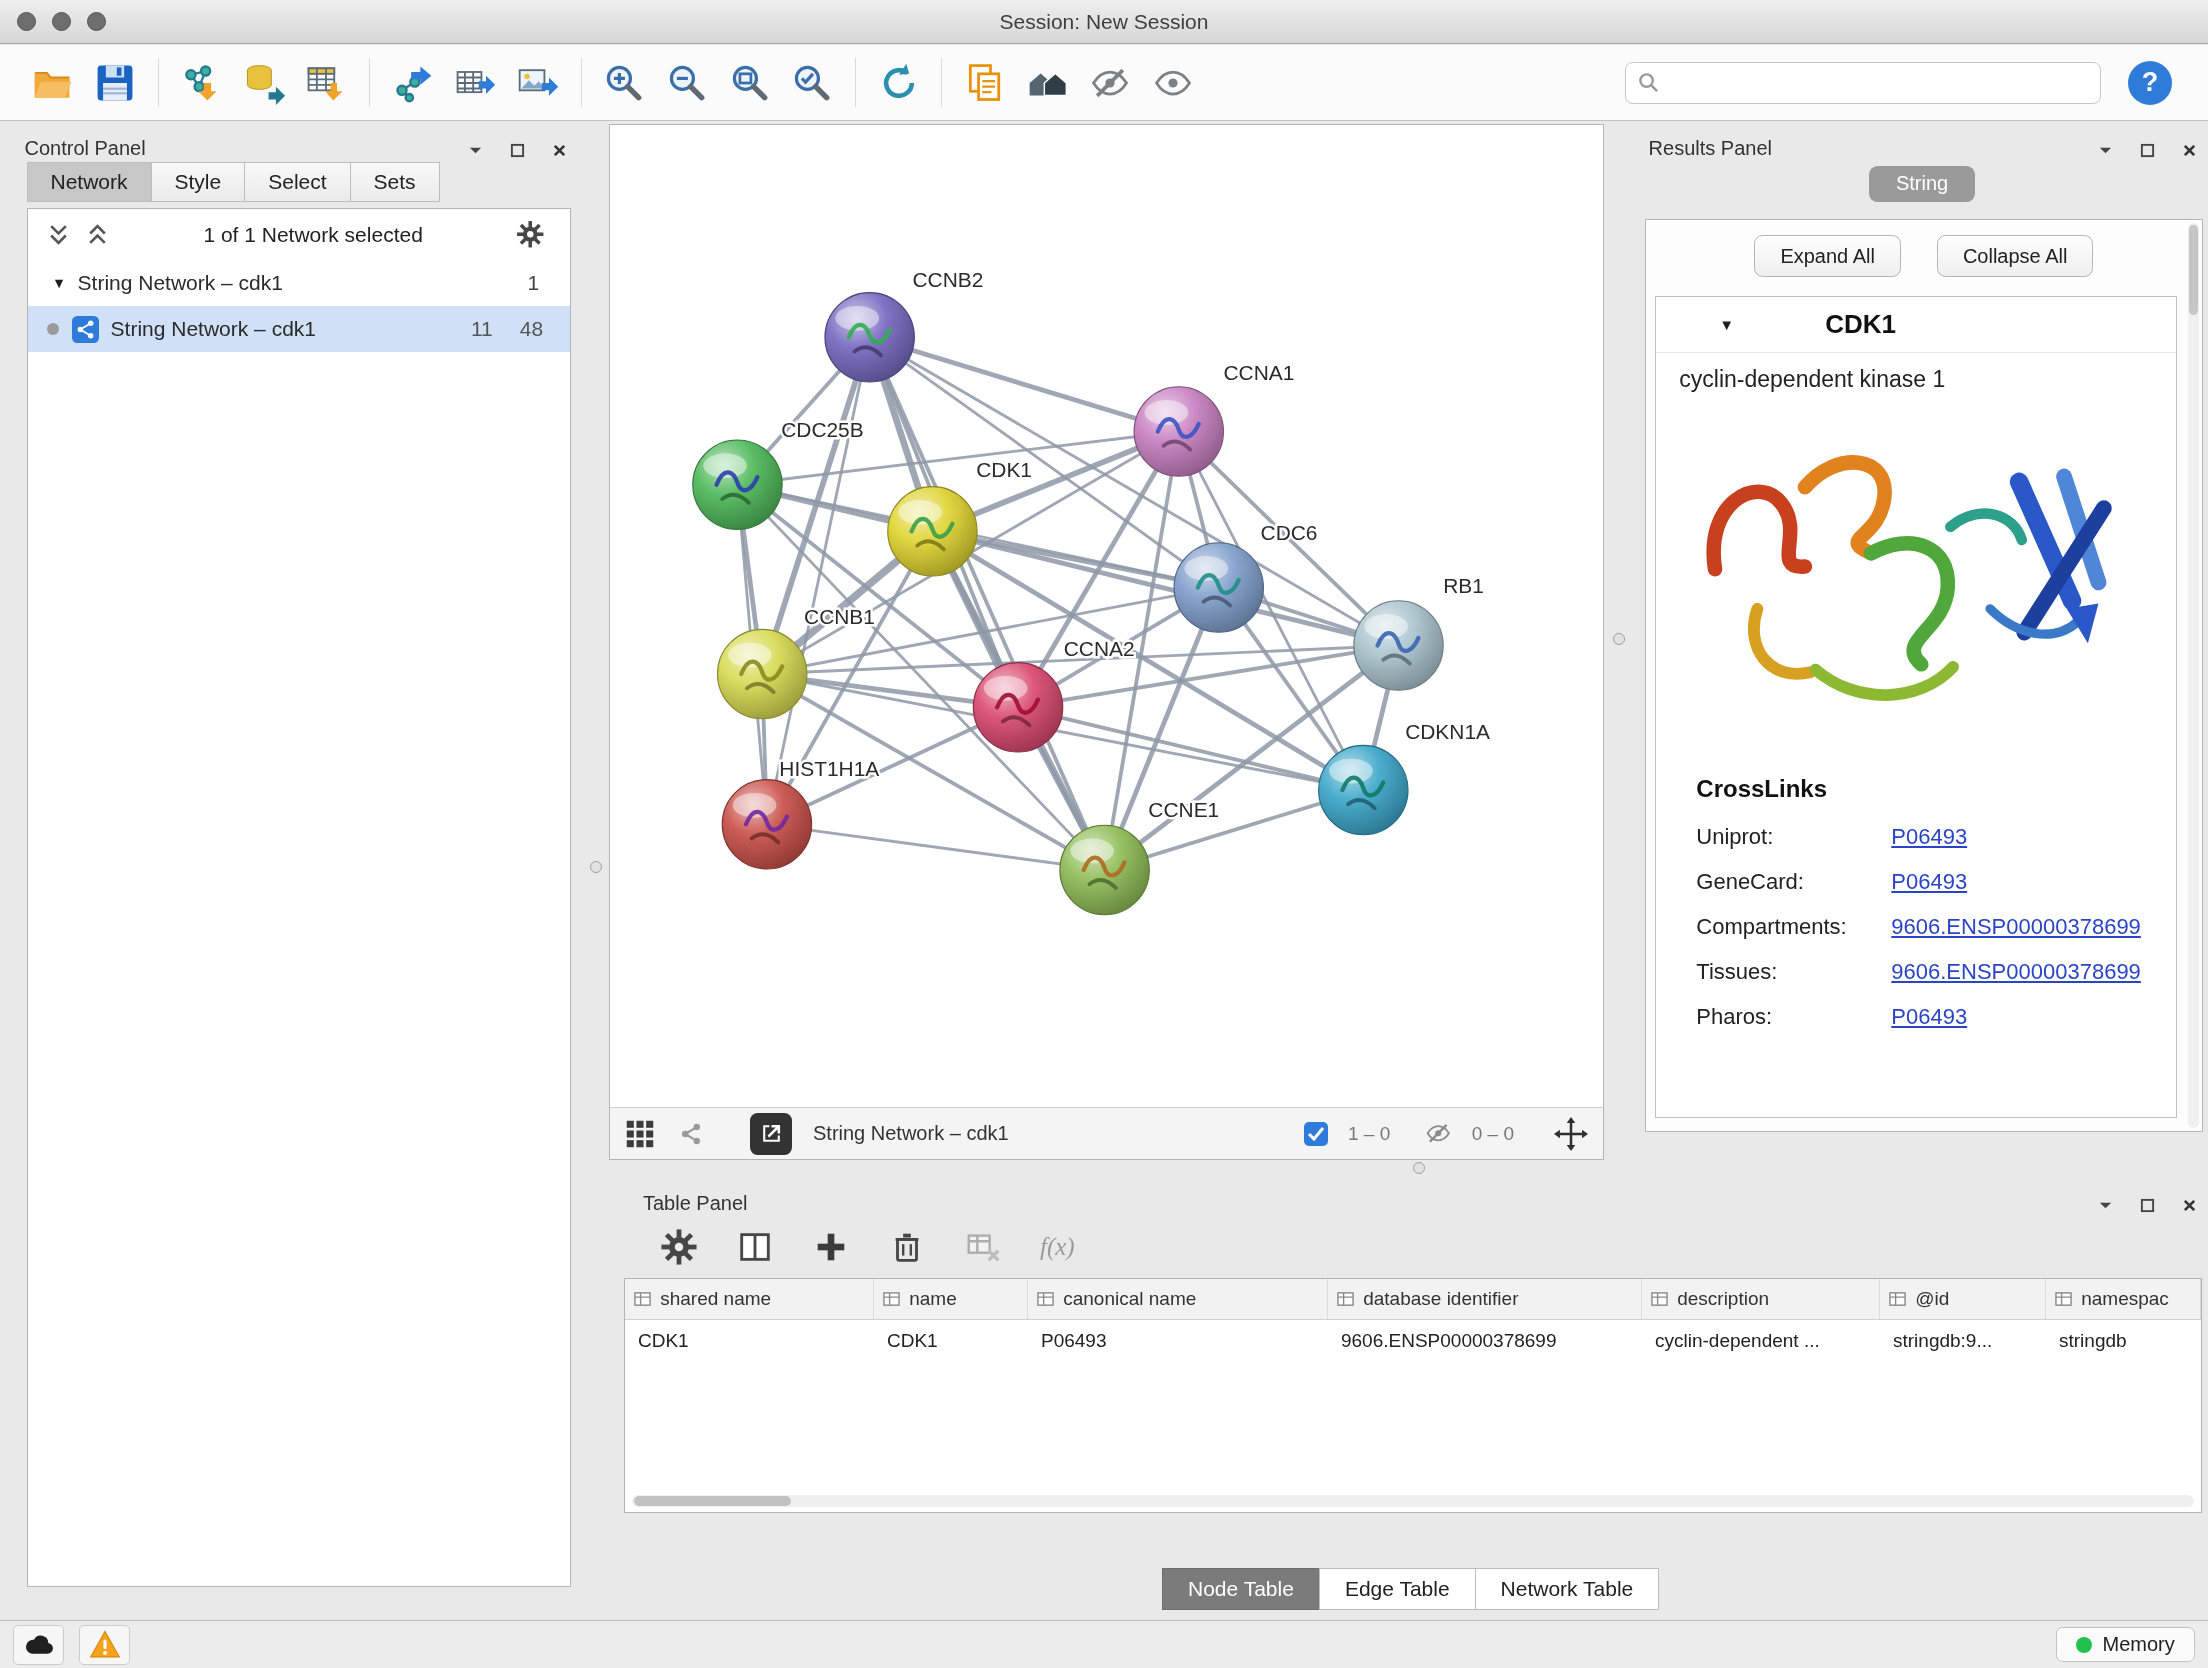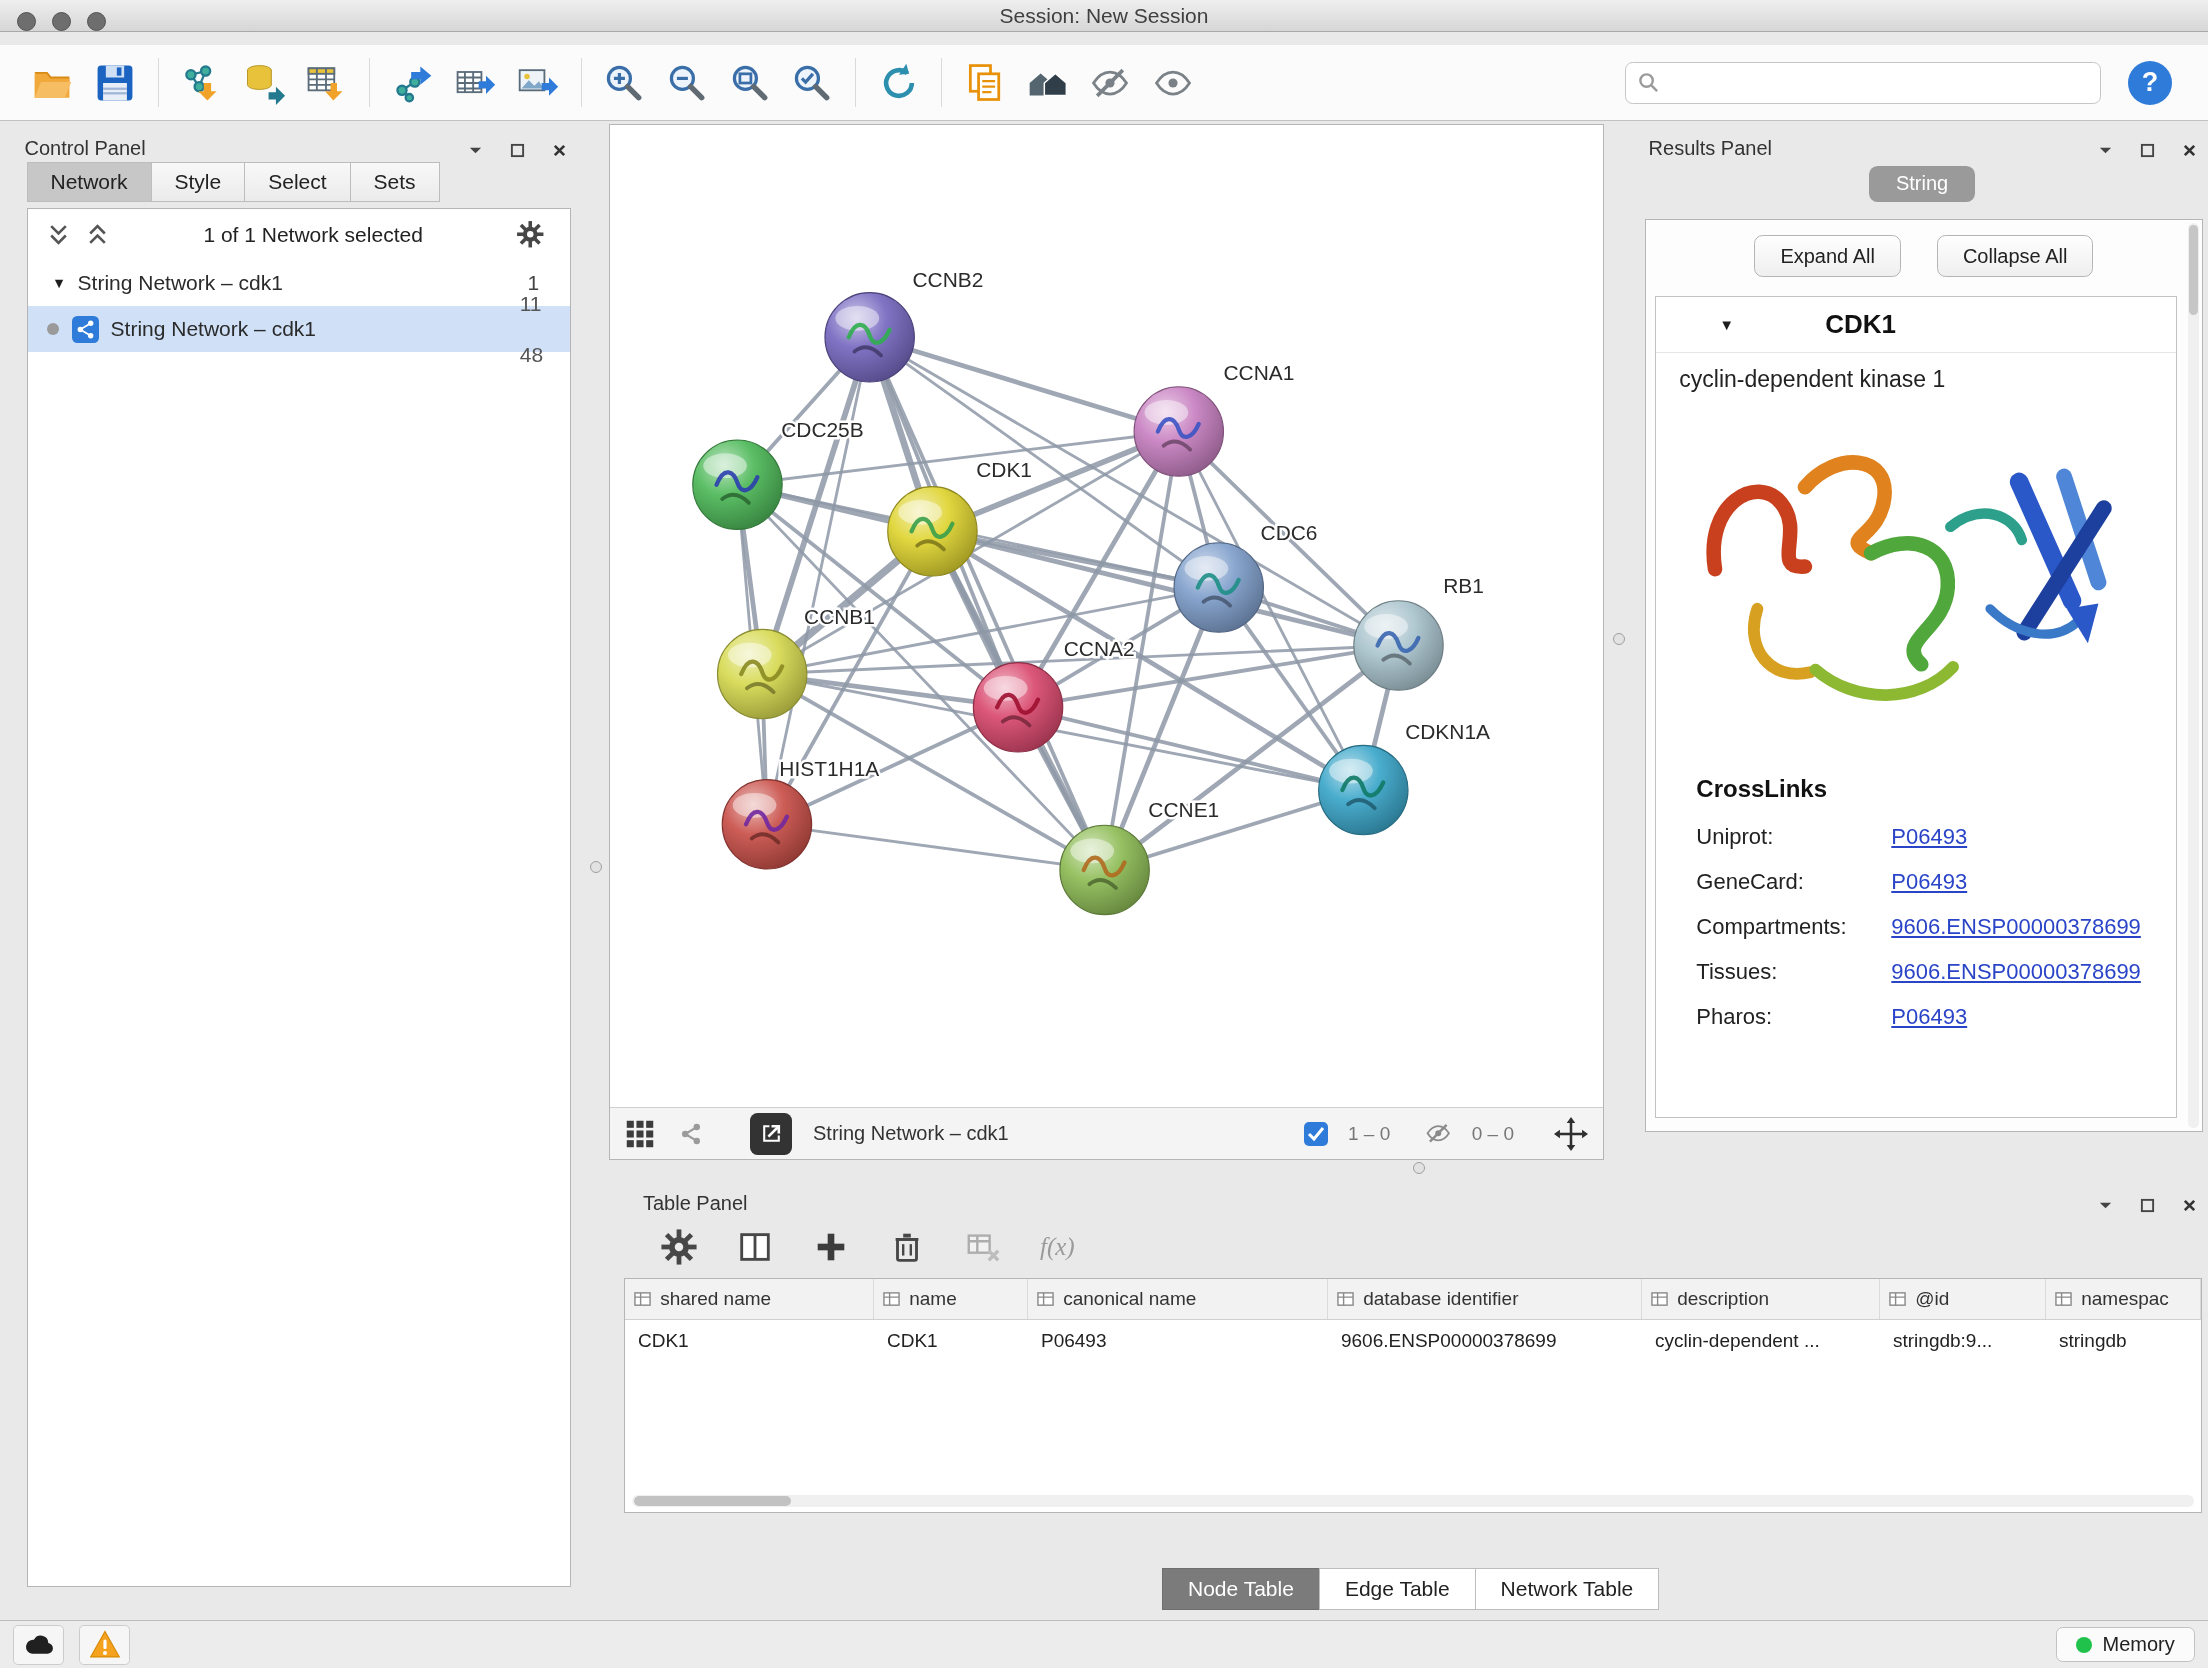--- a/index.html
+++ b/index.html
@@ -1,21 +1,21 @@
 <!DOCTYPE html>
 <html style="font-size:15px"><head>
 <meta charset="utf-8">
 <style>
   html,body{margin:0;padding:0;}
   body{width:2208px;height:1668px;position:relative;background:#e9e9e9;
        font-family:"Liberation Sans",sans-serif;color:#2b2b2b;overflow:hidden;}
   svg{display:block;}
 
   
-  .titlebar{position:absolute;left:0;top:0;width:100%;height:32px;
+  .titlebar{position:absolute;left:0;top:0;width:100%;height:44px;
     background:linear-gradient(#efefef,#d6d6d6);border-bottom:1px solid #a9a9a9;
     display:flex;align-items:center;justify-content:center;box-sizing:border-box;}
   .titlebar .title{font-size:21px;color:#3f3f3f;}
   .lights{position:absolute;left:17px;top:12.4px;display:flex;gap:16px;}
   .light{width:19px;height:19px;border-radius:50%;background:#6e6e6e;border:1px solid #535353;box-sizing:border-box;}
 
   
   .toolbar{position:absolute;left:0;top:45px;width:100%;height:76px;background:#fbfbfb;
     border-bottom:1px solid #c2c2c2;display:flex;align-items:center;padding:0 21px;box-sizing:border-box;}
   .tbtn{width:55px;height:55px;display:flex;align-items:center;justify-content:center;margin:0 3.8px;border-radius:5.7px;}
@@ -39,21 +39,21 @@
   .cp-tabs{display:flex;height:40px;margin-top:1.9px;padding-left:17px;}
   .cp-tab{border:1px solid #bdbdbd;background:linear-gradient(#f8f8f8,#ebebeb);font-size:21px;
     padding:0 23px;display:flex;align-items:center;margin-right:-1px;color:#222;}
   .cp-tab.sel{background:#c7c7c7;}
   .cp-body{position:absolute;left:17px;right:1.9px;top:84px;bottom:9.5px;background:#fff;border:1px solid #b5b5b5;}
   .selector-row{height:51px;display:flex;align-items:center;padding:0 11.4px;}
   .selector-text{flex:1;text-align:center;font-size:21px;color:#222;}
   .tree-row{height:46px;display:flex;align-items:center;font-size:21px;padding:0 9.5px;}
   .tree-row .count{margin-left:auto;color:#444;padding-right:21px;}
   .tree-row.child{background:#cfe0f7;}
-  .tree-row.child .nums{margin-left:auto;display:flex;gap:27px;color:#555;padding-right:17px;flex-direction:column;}
+  .tree-row.child .nums{margin-left:auto;display:flex;gap:27px;color:#555;padding-right:17px;}
   .bullet{width:12.4px;height:12.4px;border-radius:50%;background:#9a9a9a;margin:0 13.3px 0 9.5px;}
   .tri{font-size:14.3px;color:#1e1e1e;margin:0 11.4px 0 15px;}
 
   
   .network-panel{position:absolute;left:609px;top:124px;width:995px;height:1036px;background:#fff;
     border:1px solid #b5b5b5;box-sizing:border-box;}
   .graph-area{position:absolute;left:0;right:0;top:0;bottom:52px;overflow:hidden;}
   .net-toolbar{position:absolute;left:0;right:0;bottom:0;height:52px;background:#f4f4f4;
     border-top:1px solid #cfcfcf;display:flex;align-items:center;padding:0 15px;box-sizing:border-box;}
   .nt-title{font-size:20px;color:#333;margin-left:21px;}

